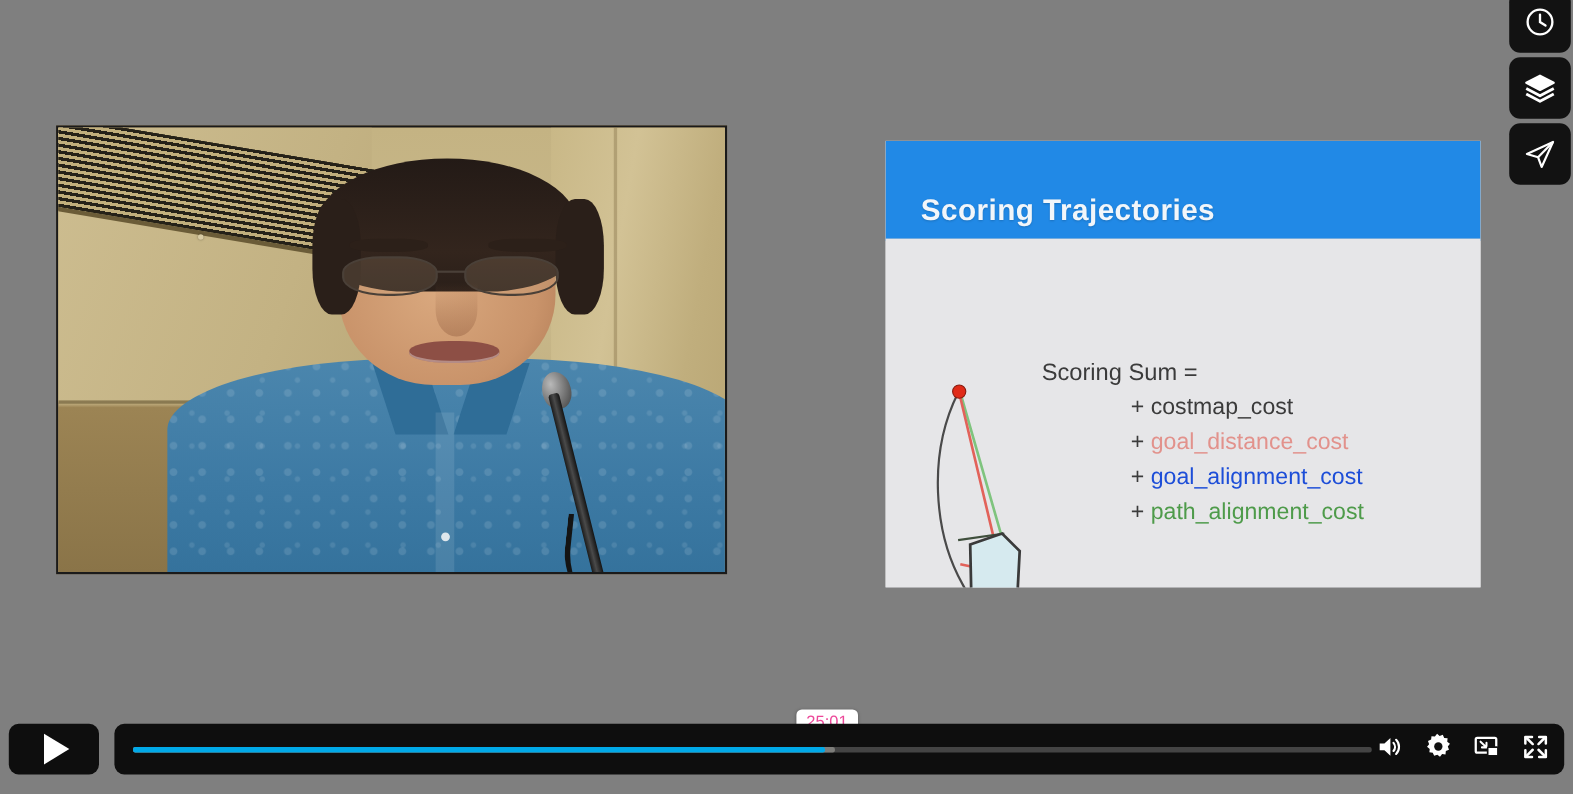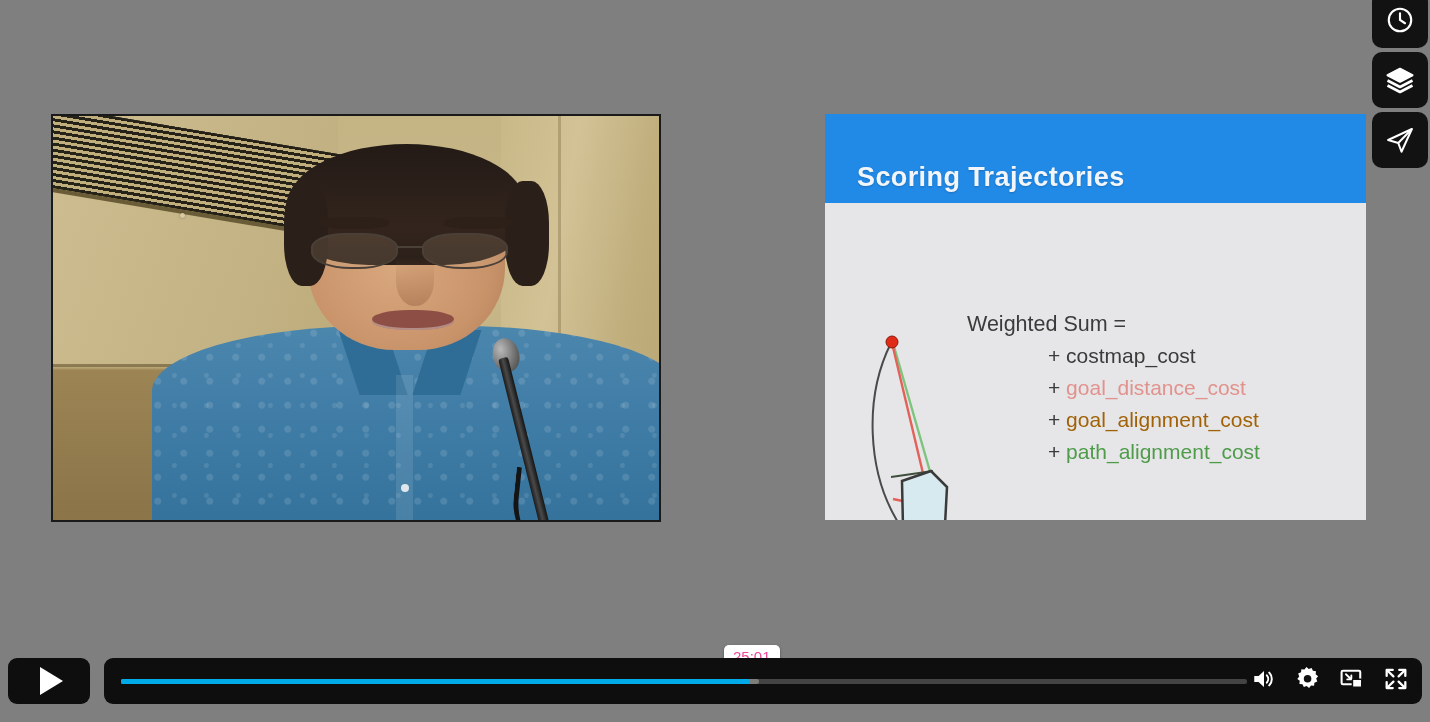--- a/index.html
+++ b/index.html
@@ -248,26 +248,25 @@
     height: 90px;
     border-left: 5px solid #141414;
     border-bottom-left-radius: 60px;
     transform: rotate(6deg);
   }
 
   
   #slide-pane {
     position: absolute;
     left: 805px;
-    top: 114px;
+    top: 128px;
     width: 541px;
     height: 406px;
     background: #e6e6e8;
     overflow: hidden;
-    margin-left: 20px;
   }
   #slide-header {
     position: absolute;
     left: 0; top: 0;
     width: 100%;
     height: 89px;
     background: #2189e6;
     border-bottom: 2px solid #8fa6b8;
   }
   #slide-title {
@@ -297,21 +296,21 @@
     color: #3b3b3b;
     line-height: 32px;
     white-space: nowrap;
   }
   .f-line.head-line { margin-left: 0; font-size: 21.5px; }
   .f-line.item { margin-left: 81px; }
   .f-plus { color: #3b3b3b; }
   .c-dark   { color: #3b3b3b; }
   .c-red-lt { color: #e2928c; }
   .c-red    { color: #d8483c; }
-  .c-grn-lt { color: #a16207; }
+  .c-grn-lt { color: #1d4ed8; }
   .c-grn    { color: #4e9b4a; }
 
   
   #traj {
     position: absolute;
     left: 22px;
     top: 118px;
     width: 140px;
     height: 270px;
   }
@@ -497,21 +496,21 @@
         <path d="M44,156 L86,150" fill="none" stroke="#3f4f3c" stroke-width="2"></path>
 
         <polygon points="55,160 84,150 100,166 98,204 56,206" fill="#d6eaef" stroke="#3a3a3a" stroke-width="2.5"></polygon>
 
         <circle cx="45" cy="21" r="6" fill="#e02b18" stroke="#8a1b0e" stroke-width="1"></circle>
 
         <circle cx="106" cy="251" r="6" fill="#a9d2e0" stroke="#6d98a8" stroke-width="1.5"></circle>
       </svg>
 
       <div id="formula">
-        <div class="f-line head-line c-dark">Weighted Sum =</div>
+        <div class="f-line head-line c-dark">Scoring Sum =</div>
 
 
         <div class="f-line item">
           <span class="f-plus">+</span>
           <span class="c-dark">costmap_cost</span>
         </div>
 
         <div class="f-line item">
           <span class="f-plus">+</span>
           <span class="c-red-lt">goal_distance_cost</span>

